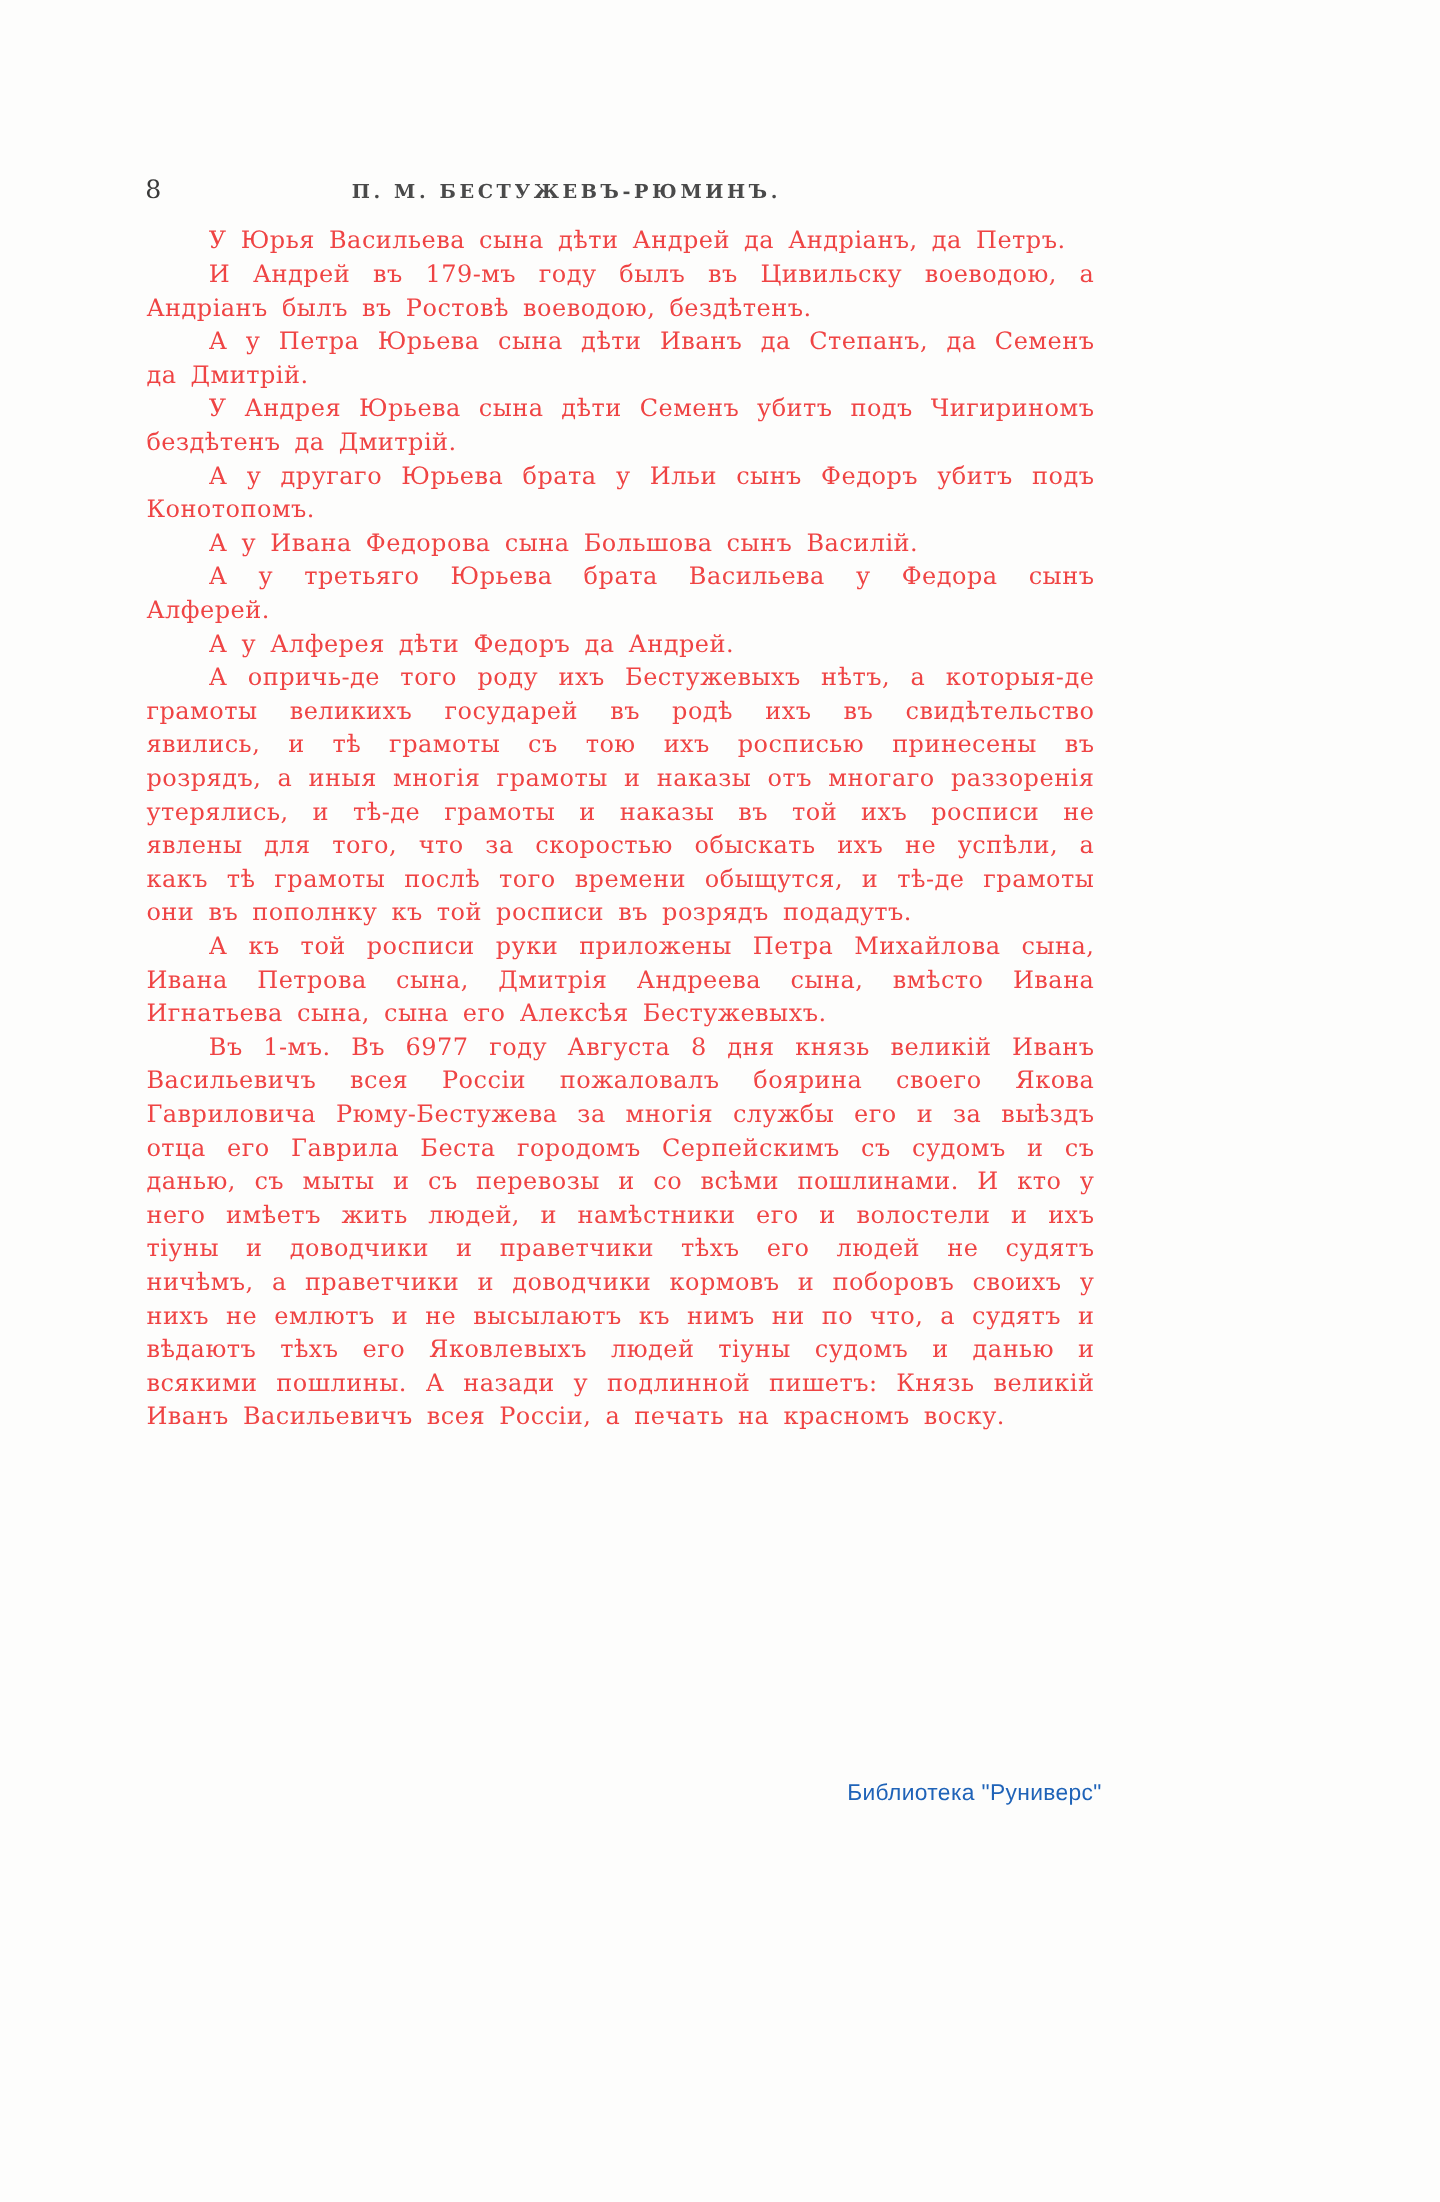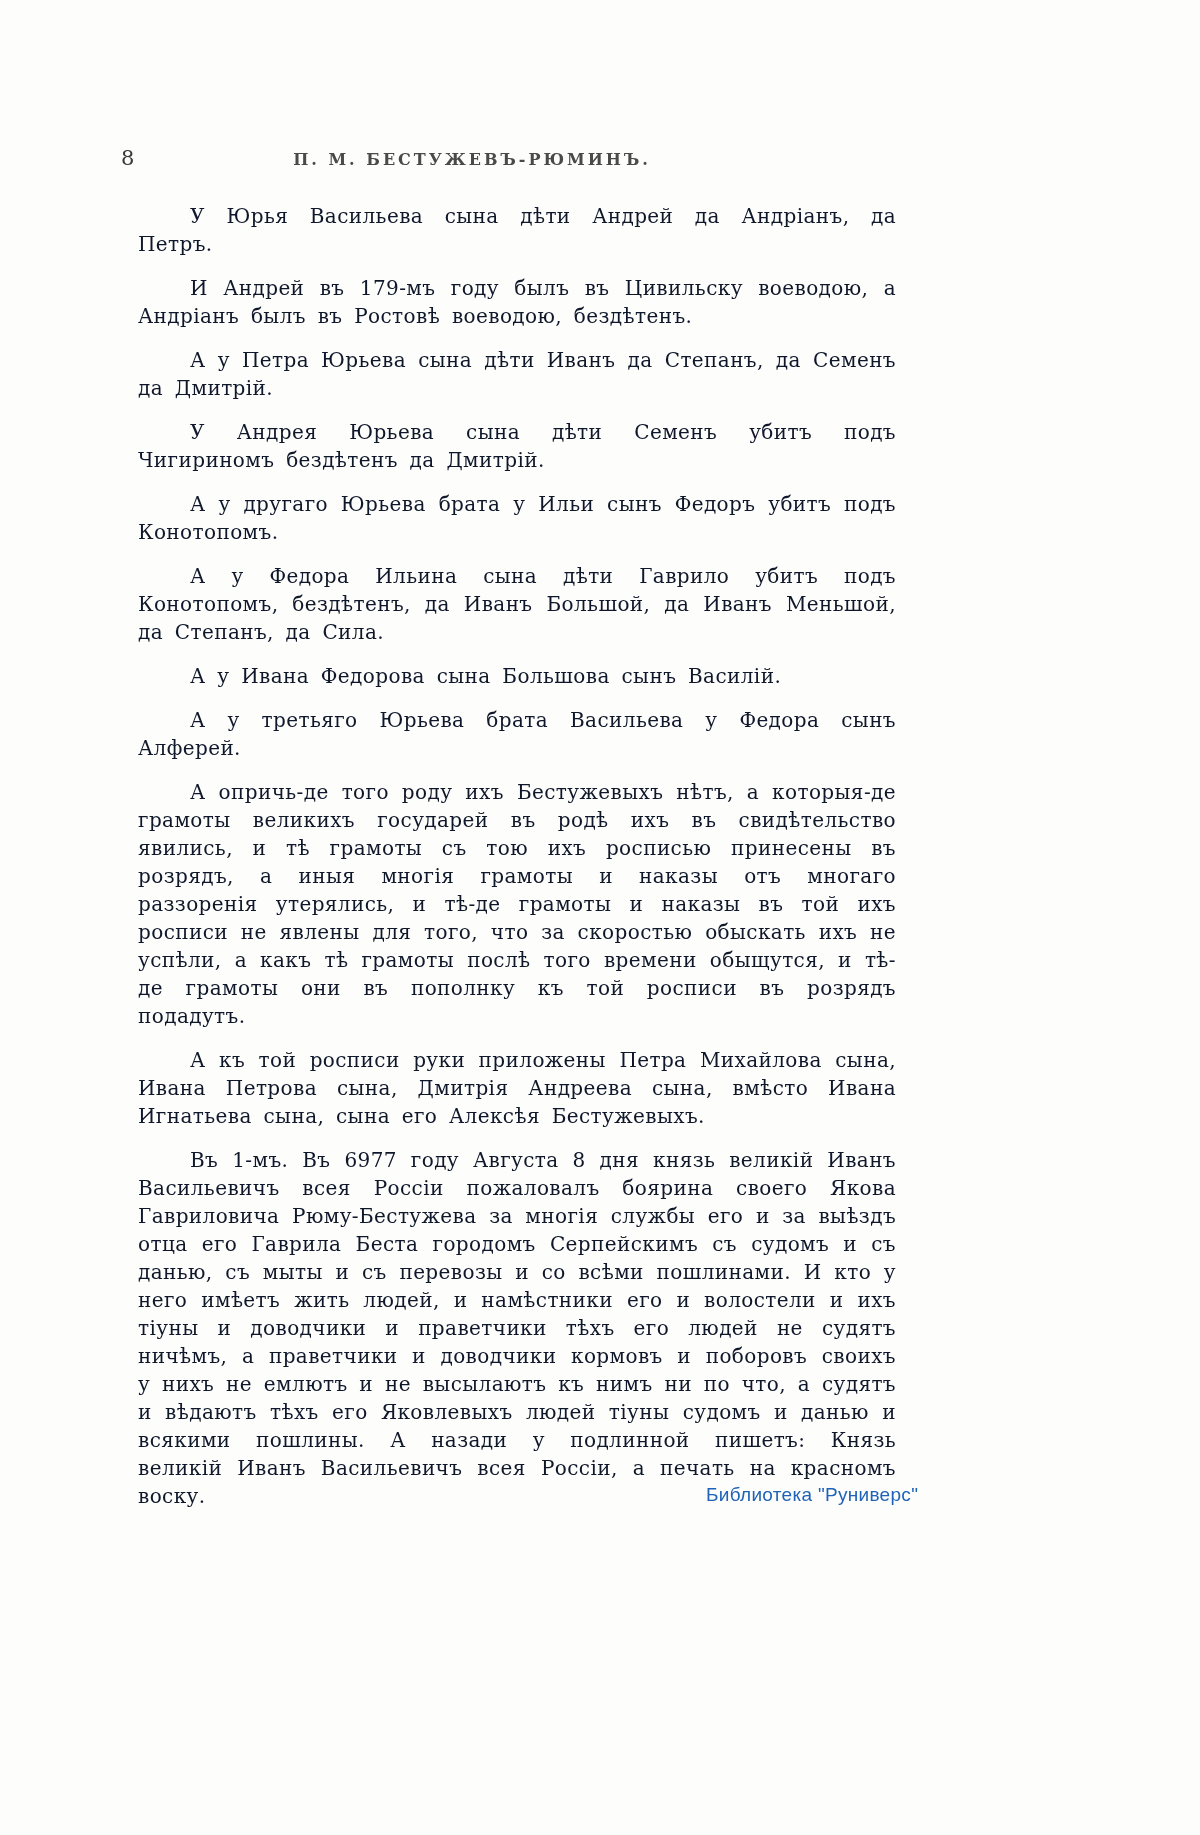--- a/index.html
+++ b/index.html
@@ -35,26 +35,26 @@
     color: #4a4a4a;
     font-weight: bold;
   }
   .text-block {
     position: absolute;
     left: 122px;
     top: 186px;
     width: 790px;
   }
   .text-block p {
-    margin: 16px;
+    margin: 0;
     font-size: 20px;
     line-height: 28px;
     text-align: justify;
     text-indent: 52px;
-    color: #0f172a;
+    color: #ef4444;
     word-spacing: 5px;
     letter-spacing: 0.4px;
   }
   .watermark {
     position: absolute;
     left: 706px;
     top: 1484px;
     font-family: "Liberation Sans", sans-serif;
     font-size: 19px;
     color: #1f63b8;
@@ -69,23 +69,23 @@
   <span class="page-number">8</span>
 
   <div class="running-title">П. М. БЕСТУЖЕВЪ-РЮМИНЪ.</div>
 
   <div class="text-block">
     <p>У Юрья Васильева сына дѣти Андрей да Андріанъ, да Петръ.</p>
     <p>И Андрей въ 179-мъ году былъ въ Цивильску воеводою, а Андріанъ былъ въ Ростовѣ воеводою, бездѣтенъ.</p>
     <p>А у Петра Юрьева сына дѣти Иванъ да Степанъ, да Семенъ да Дмитрій.</p>
     <p>У Андрея Юрьева сына дѣти Семенъ убитъ подъ Чигириномъ бездѣтенъ да Дмитрій.</p>
     <p>А у другаго Юрьева брата у Ильи сынъ Федоръ убитъ подъ Конотопомъ.</p>
-    <p>А у Федора Ильина сына дѣти Гаврило убитъ подъ Конотопомъ, бездѣтенъ, да Иванъ Большой, да Иванъ Меньшой, да Степанъ, да Сила.</p>
     <p>А у Ивана Федорова сына Большова сынъ Василій.</p>
     <p>А у третьяго Юрьева брата Васильева у Федора сынъ Алферей.</p>
+    <p>А у Алферея дѣти Федоръ да Андрей.</p>
     <p>А опричь-де того роду ихъ Бестужевыхъ нѣтъ, а которыя-де грамоты великихъ государей въ родѣ ихъ въ свидѣтельство явились, и тѣ грамоты съ тою ихъ росписью принесены въ розрядъ, а иныя многія грамоты и наказы отъ многаго раззоренія утерялись, и тѣ-де грамоты и наказы въ той ихъ росписи не явлены для того, что за скоростью обыскать ихъ не успѣли, а какъ тѣ грамоты послѣ того времени обыщутся, и тѣ-де грамоты они въ пополнку къ той росписи въ розрядъ подадутъ.</p>
     <p>А къ той росписи руки приложены Петра Михайлова сына, Ивана Петрова сына, Дмитрія Андреева сына, вмѣсто Ивана Игнатьева сына, сына его Алексѣя Бестужевыхъ.</p>
     <p>Въ 1-мъ. Въ 6977 году Августа 8 дня князь великій Иванъ Васильевичъ всея Россіи пожаловалъ боярина своего Якова Гавриловича Рюму-Бестужева за многія службы его и за выѣздъ отца его Гаврила Беста городомъ Серпейскимъ съ судомъ и съ данью, съ мыты и съ перевозы и со всѣми пошлинами. И кто у него имѣетъ жить людей, и намѣстники его и волостели и ихъ тіуны и доводчики и праветчики тѣхъ его людей не судятъ ничѣмъ, а праветчики и доводчики кормовъ и поборовъ своихъ у нихъ не емлютъ и не высылаютъ къ нимъ ни по что, а судятъ и вѣдаютъ тѣхъ его Яковлевыхъ людей тіуны судомъ и данью и всякими пошлины. А назади у подлинной пишетъ: Князь великій Иванъ Васильевичъ всея Россіи, а печать на красномъ воску.</p>
   </div>
 
   <div class="watermark">Библиотека "Руниверс"</div>
 
 </div>
 
 </body></html>

